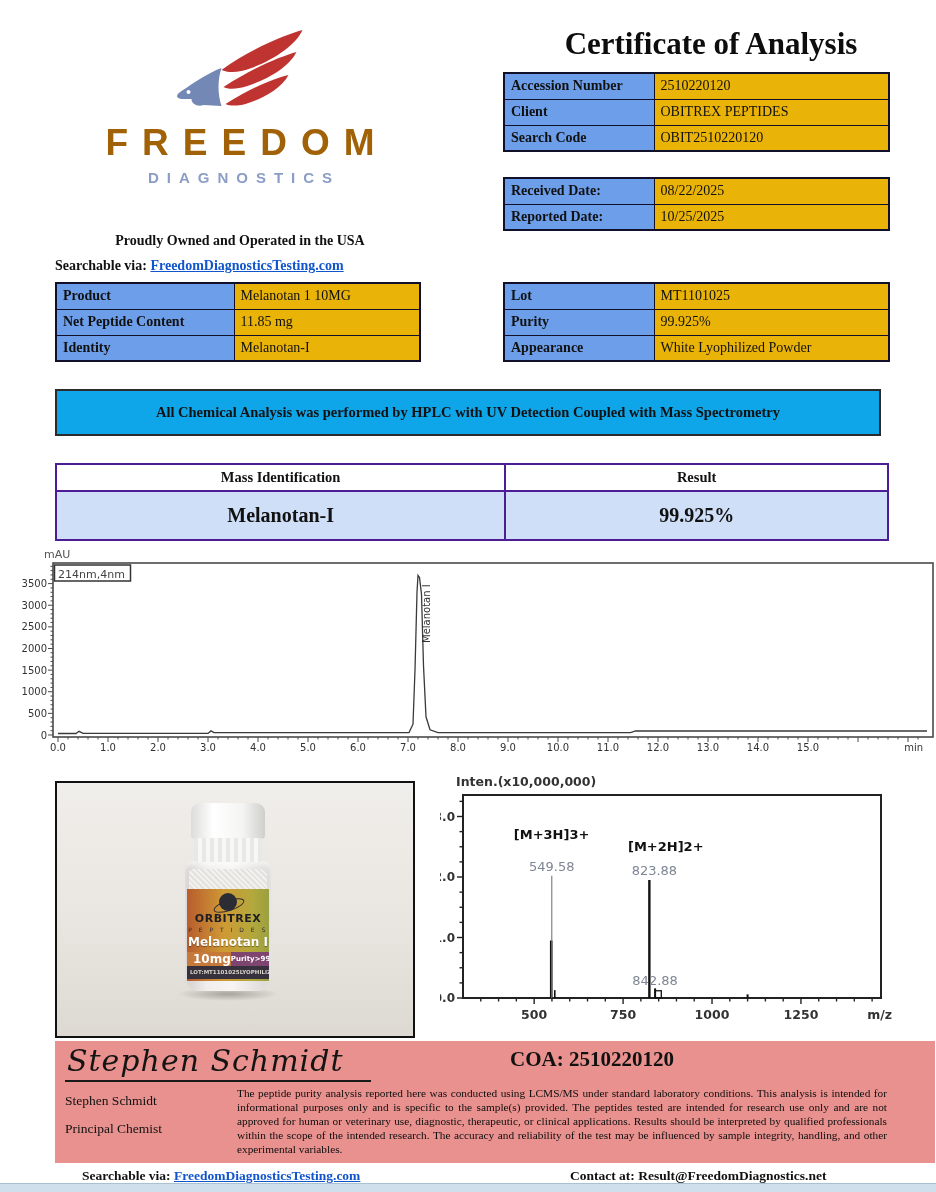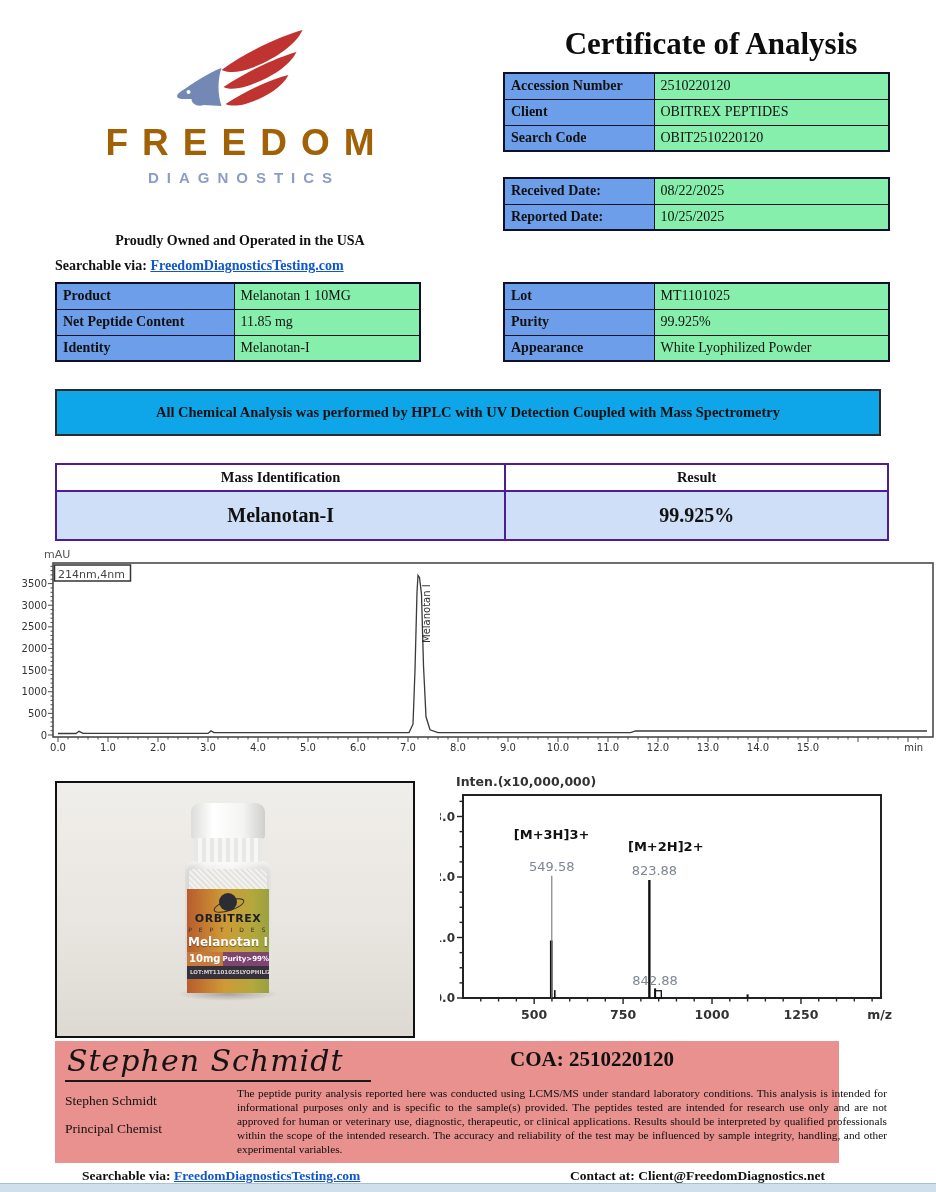--- a/index.html
+++ b/index.html
@@ -14,21 +14,21 @@
   .tagline { position:absolute; left:40px; top:233px; width:400px; text-align:center; font-weight:bold; font-size:14px; }
   .search-top { position:absolute; left:55px; top:258px; font-weight:bold; font-size:14px; }
   a.doc-link { color:#1155cc; font-weight:bold; text-decoration:underline; }
 
   .main-title { position:absolute; left:495px; top:26px; width:432px; text-align:center; font-size:31px; font-weight:bold; color:#0d0d0d; }
 
   
   table.kv { position:absolute; border-collapse:collapse; table-layout:fixed; font-size:14px; border:2px solid #10102a; }
   table.kv td { border:1px solid #10102a; height:26px; padding:0 4px 0 6px; white-space:nowrap; overflow:hidden; }
   table.kv td.k { background:#6d9eea; font-weight:bold; }
-  table.kv td.v { background:#86efac;font-family:Liberation Serif, serif; }
+  table.kv td.v { background:#eab308;font-family:Liberation Serif, serif; }
 
   #tbl-accession { left:503px; top:72px;  width:387px; }
   #tbl-dates     { left:503px; top:177px; width:387px; }
   #tbl-product   { left:55px;  top:282px; width:366px; }
   #tbl-lot       { left:503px; top:282px; width:387px; }
 
   
   .banner { position:absolute; left:55px; top:389px; width:826px; height:47px; background:#0ea5e9; border:2px solid #2b2b2b; display:flex; align-items:center; justify-content:center; font-weight:bold; font-size:14.5px; text-align:center; }
 
   
@@ -42,35 +42,35 @@
   #ms-svg   { position:absolute; left:440px; top:773px; }
   .chart-text { font-family:"DejaVu Sans", sans-serif; }
 
   
   .photo { position:absolute; left:55px; top:781px; width:360px; height:257px; border:2px solid #111; background:linear-gradient(180deg,#f0eeea 0%,#e9e6e1 55%,#ddd9d2 100%); overflow:hidden; }
   .vial { position:absolute; left:0; top:0; width:100%; height:100%; }
   .vial-cap { position:absolute; left:134px; top:20px; width:74px; height:36px; background:linear-gradient(90deg,#dcdcda,#ffffff 30%,#f4f4f2 70%,#cfcfcc); border-radius:9px 9px 4px 4px; }
   .vial-cap2 { position:absolute; left:137px; top:55px; width:68px; height:24px; background:repeating-linear-gradient(90deg,#e8e8e6 0 4px,#f7f7f5 4px 8px); border-radius:0 0 3px 3px; }
   .vial-glass { position:absolute; left:128px; top:78px; width:86px; height:130px; background:linear-gradient(90deg,#cfcecb,#efeeec 25%,#f6f5f3 55%,#d8d7d4); border-radius:7px 7px 13px 13px; box-shadow:inset 0 4px 6px rgba(255,255,255,.7); }
   .vial-powder { position:absolute; left:132px; top:86px; width:78px; height:26px; background:repeating-linear-gradient(45deg,#f2f1ee 0 2px,#e4e2de 2px 4px); border-radius:4px; }
-  .vial-label { position:absolute; left:130px; top:106px; width:82px; height:104px; background:linear-gradient(90deg,#b85c2e 0%,#cf9a35 45%,#b3a83c 80%,#9aa040 100%); text-align:center; font-family:"DejaVu Sans", sans-serif; overflow:hidden; }
+  .vial-label { position:absolute; left:130px; top:106px; width:82px; height:92px; background:linear-gradient(90deg,#b85c2e 0%,#cf9a35 45%,#b3a83c 80%,#9aa040 100%); text-align:center; font-family:"DejaVu Sans", sans-serif; overflow:hidden; }
   .planet { position:relative; width:18px; height:18px; margin:4px auto 1px; background:#2c2c34; border-radius:50%; }
   .planet::after { content:""; position:absolute; left:-6px; top:7px; width:30px; height:9px; border:1.5px solid #2c2c34; border-radius:50%; transform:rotate(-18deg); }
   .vl-brand { font-size:11px; font-weight:bold; color:#1e1e24; letter-spacing:.5px; }
   .vl-sub { font-size:6px; letter-spacing:2.5px; color:#2d2d33; margin-top:1px; }
   .vl-name { font-size:12px; font-weight:bold; color:#ffffff; text-shadow:0 1px 1px rgba(0,0,0,.4); margin-top:2px; }
   .vl-bands { display:flex; margin-top:3px; height:14px; }
-  .vl-dose { flex:1; background:#c5793a; color:#fff; font-size:10px; font-weight:bold; line-height:14px; }
+  .vl-dose { flex:1; background:#c5793a; color:#fff; font-size:12px; font-weight:bold; line-height:14px;padding-left:6px; }
   .vl-pur { flex:1.2; background:#7d4570; color:#fff; font-size:7px; font-weight:bold; line-height:14px; }
   .vl-strip { display:flex; justify-content:space-between; background:#37313d; height:13px; padding:0 3px; }
   .vl-strip span { font-size:5.5px; color:#d8d5cc; line-height:13px; font-weight:bold; }
   .vial-shadow { position:absolute; left:120px; top:204px; width:102px; height:14px; background:radial-gradient(ellipse at center, rgba(60,55,50,.35), rgba(60,55,50,0) 70%); }
 
   
-  .sig-block { position:absolute; left:55px; top:1041px; width:784px; height:122px; background:#e8918e; }
+  .sig-block { position:absolute; left:55px; top:1041px; width:880px; height:122px; background:#e8918e; }
   .sig-script { position:absolute; left:10px; top:2px; font-family:"DejaVu Serif", serif; font-style:italic; font-size:30px; color:#141414; border-bottom:2px solid #1a1a1a; padding:0 28px 2px 2px; letter-spacing:1px; }
   .sig-name { position:absolute; left:10px; top:52px; font-size:13.5px; }
   .sig-role { position:absolute; left:10px; top:80px; font-size:13.5px; }
   .sig-coa { position:absolute; left:322px; top:6px; width:430px; text-align:center; font-size:21px; font-weight:bold; }
   .sig-disclaimer { position:absolute; left:182px; top:46px; width:650px; font-size:11.3px; line-height:13.9px; text-align:justify; color:#0e0e0e; }
 
   
   .footer-search { position:absolute; left:82px; top:1168px; font-weight:bold; font-size:13.5px; }
   .footer-contact { position:absolute; left:570px; top:1168px; font-weight:bold; font-size:13.5px; }
   .bottom-bar { position:absolute; left:0; top:1183px; width:936px; height:9px; background:#cfdfeb; border-top:1px solid #a8c2d2; }
@@ -451,16 +451,16 @@
     <div class="sig-coa">COA: 2510220120</div>
     <div class="sig-name">Stephen Schmidt</div>
     <div class="sig-role">Principal Chemist</div>
     <div class="sig-disclaimer">The peptide purity analysis reported here was conducted using LCMS/MS under standard laboratory conditions. This analysis is intended for informational purposes only and is specific to the sample(s) provided. The peptides tested are intended for research use only and are not approved for human or veterinary use, diagnostic, therapeutic, or clinical applications. Results should be interpreted by qualified professionals within the scope of the intended research. The accuracy and reliability of the test may be influenced by sample integrity, handling, and other experimental variables.</div>
   </div>
 
   <div class="footer-search">
     <span>Searchable via:</span>
     <a class="doc-link" href="#">FreedomDiagnosticsTesting.com</a>
   </div>
-  <div class="footer-contact">Contact at: Client@FreedomDiagnostics.net</div>
+  <div class="footer-contact">Contact at: Result@FreedomDiagnostics.net</div>
   <div class="bottom-bar"></div>
 
 </div>
 
 </body></html>

